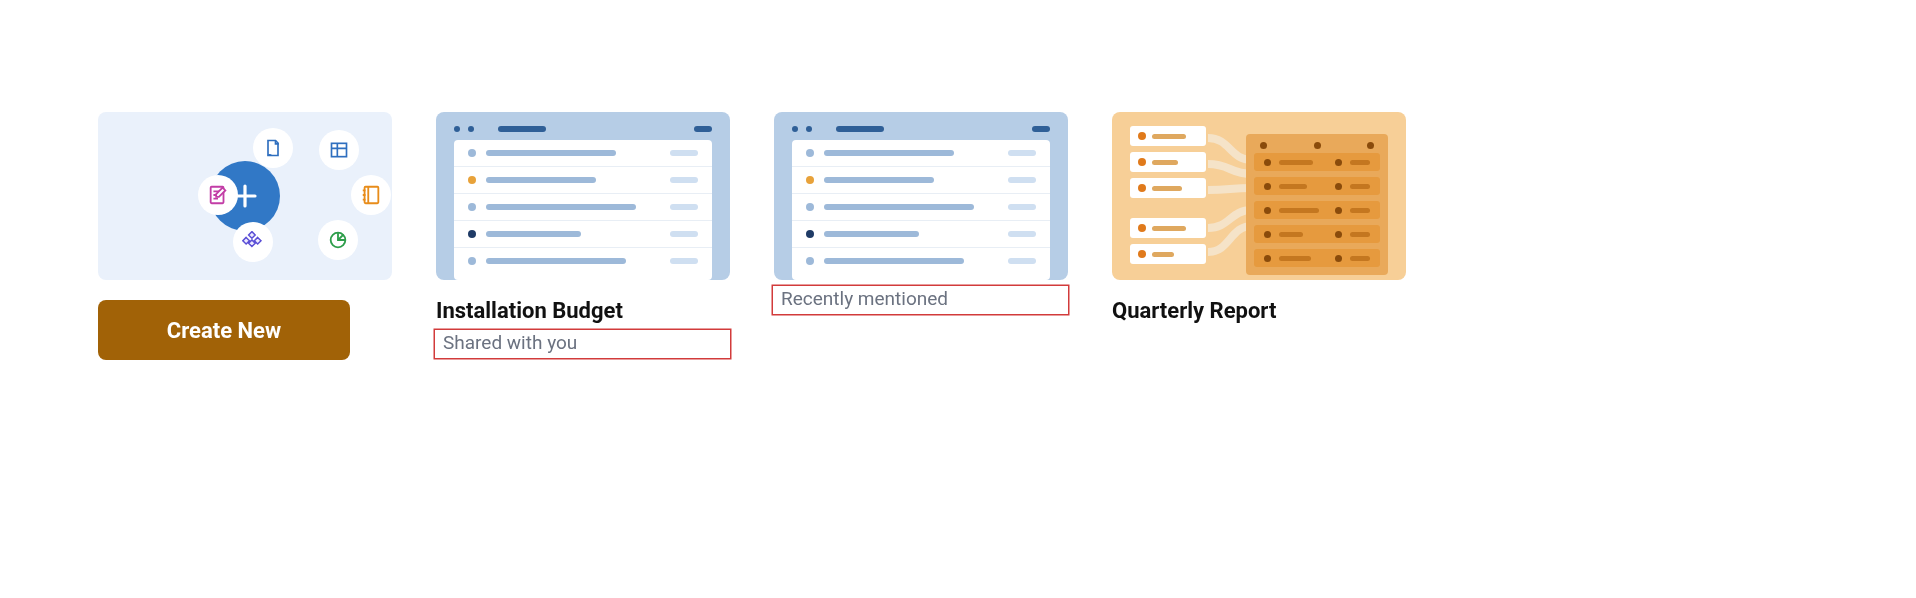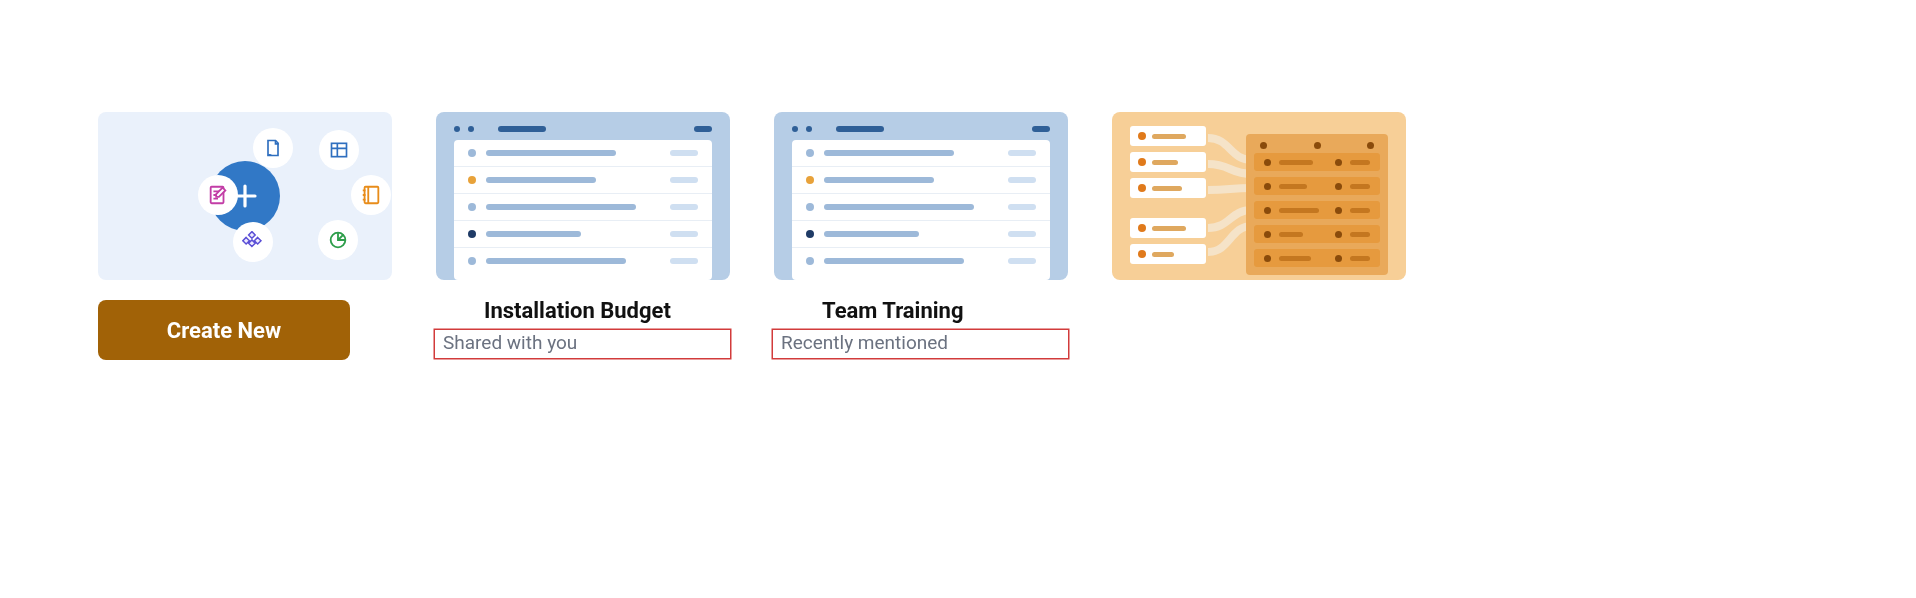--- a/index.html
+++ b/index.html
@@ -120,21 +120,20 @@
     position:absolute; left:96px; top:18px; width:44px; height:130px; pointer-events:none;
   }
 
   
   .card-title {
     margin-top: 18px;
     font-size: 22px;
     font-weight: 700;
     color: #111;
     line-height: 1.2;
-    margin-left: 48px;
   }
   .card-sub {
     margin-top: 6px;
     font-size: 19px;
     font-weight: 400;
     color: #6b7280;
     line-height: 1.25;
     display: inline-block;
   }
   .hl {
@@ -283,21 +282,20 @@
               <span class="chip"></span>
             </div>
           <div class="bt-row">
               <span class="bullet" style="background:#9DB9D9"></span>
               <span class="line1" style="width:140px"></span>
               <span class="fill"></span>
               <span class="chip"></span>
             </div>
         </div>
       </div>
-      <div class="card-title">Team Training</div>
       <span class="card-sub hl">Recently mentioned</span>
     </div>
 
     <div class="card-col">
       <div class="thumb orange-tile">
         <div class="ot-left">
           <div class="ot-item">
               <span class="d"></span>
               <span class="b" style="width:34px"></span>
             </div>
@@ -364,16 +362,17 @@
             </div>
           <div class="ot-rr">
               <span class="d"></span>
               <span class="b" style="width:32px"></span>
               <span class="fill"></span>
               <span class="d"></span>
               <span class="b" style="width:20px"></span>
             </div>
         </div>
       </div>
+      <div class="card-title">Quarterly Report</div>
     </div>
 
   </div>
 </div>
 
 </body></html>

